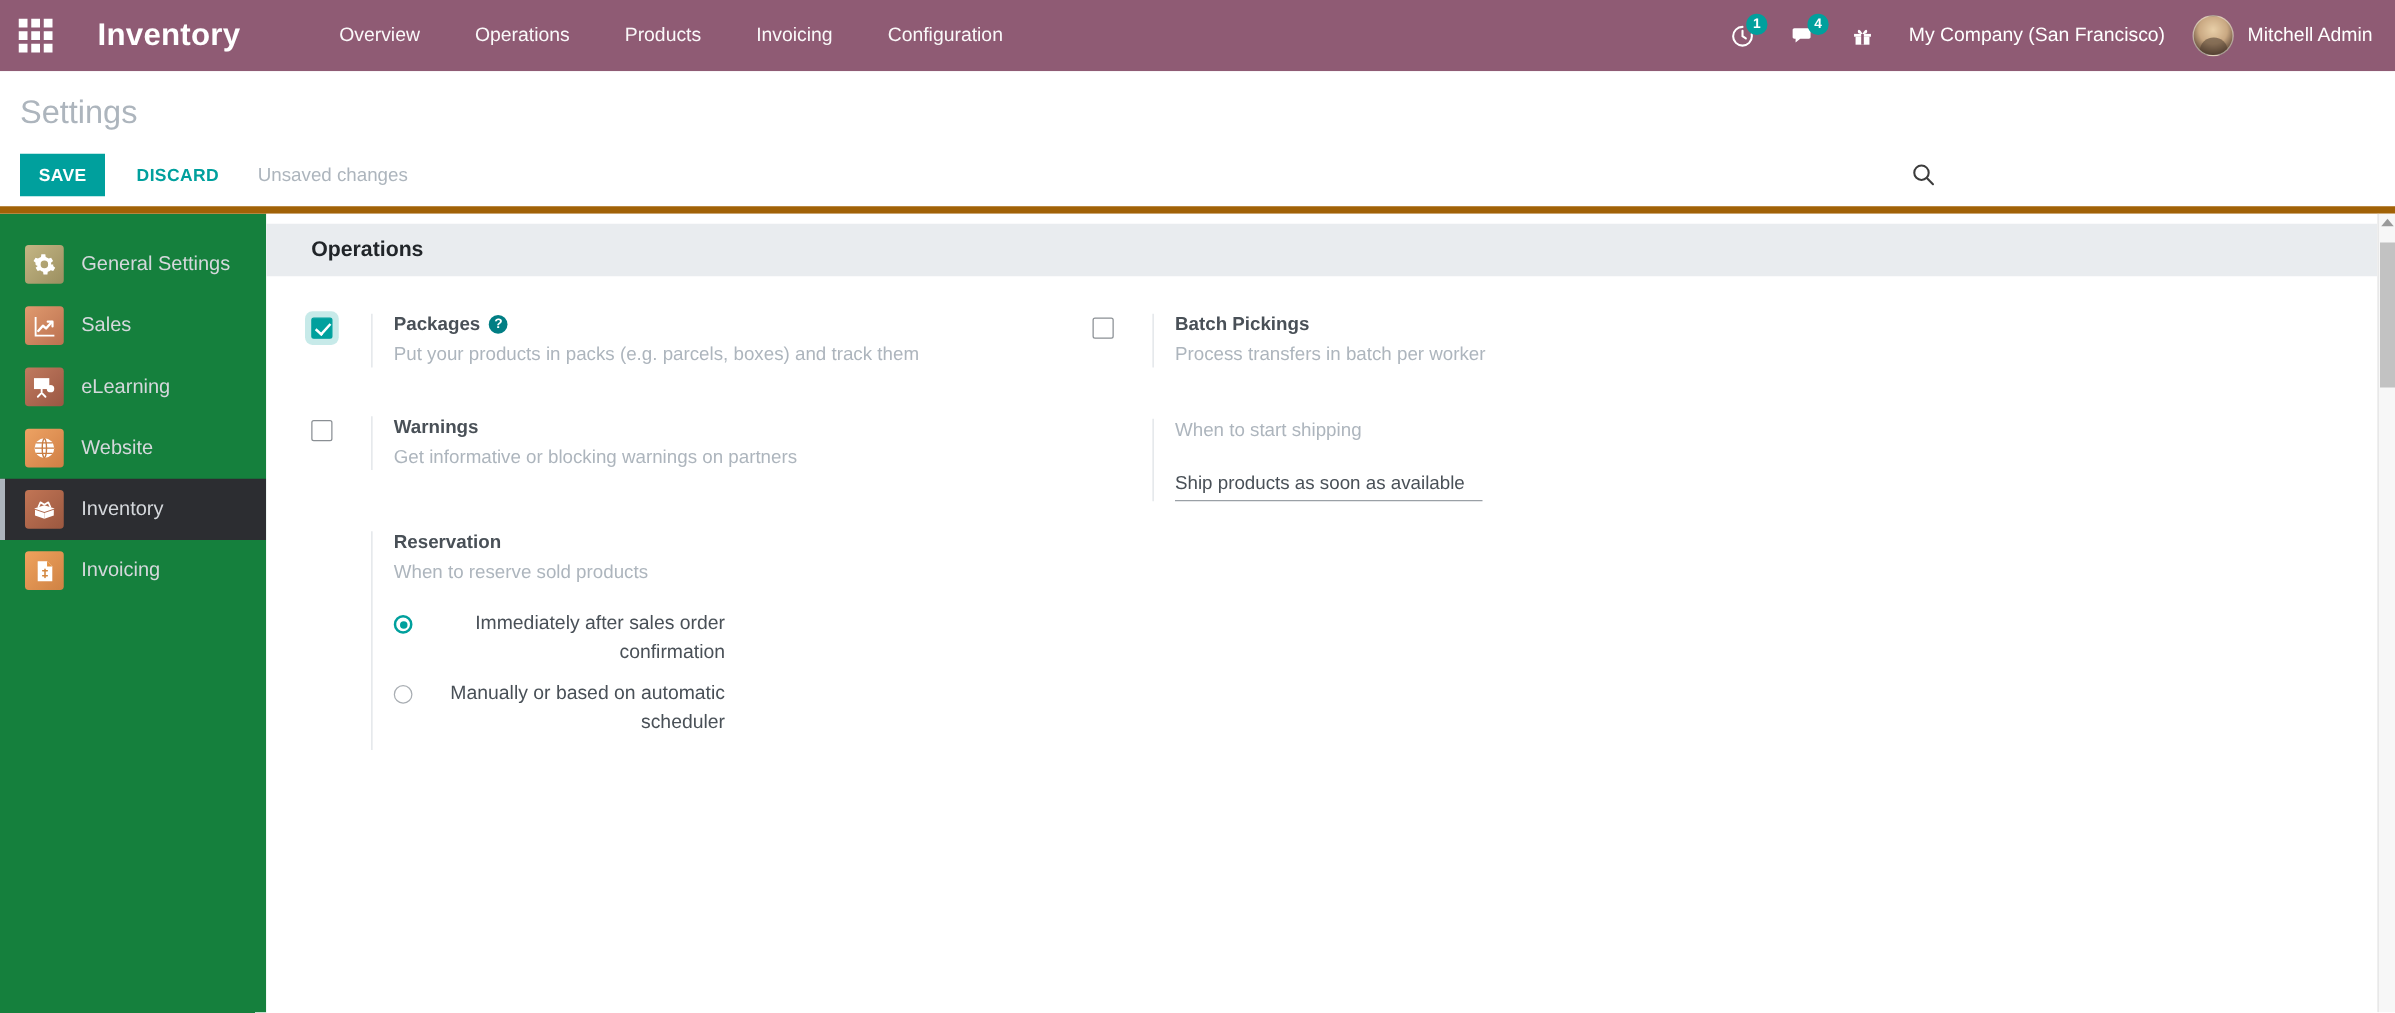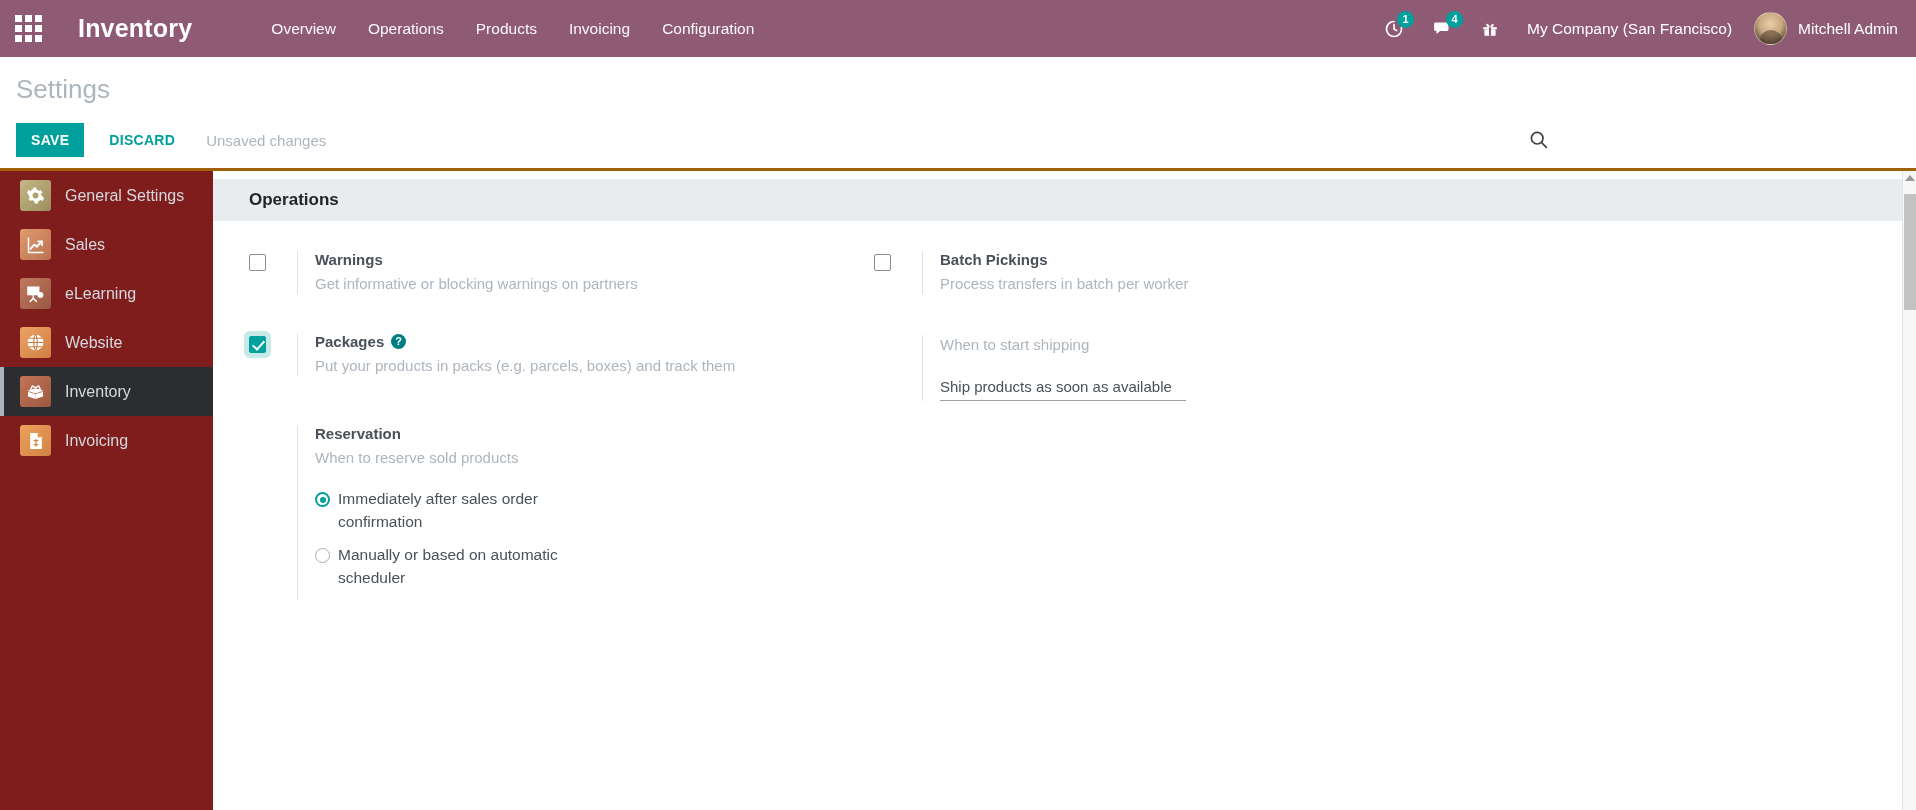--- a/index.html
+++ b/index.html
@@ -31,21 +31,21 @@
     gap: 3px;
   }
   .apps-grid-inner i { background: #ffffff; display: block; width: 7px; height: 7px; }
   .brand {
     font-size: 25px;
     font-weight: bold;
     margin-left: 22px;
     letter-spacing: .2px;
     cursor: pointer;
   }
-  .nav-menu { display: flex; align-items: center; margin-left: 63px; gap: 0px; }
+  .nav-menu { display: flex; align-items: center; margin-left: 63px; gap: 12px; }
   .nav-menu a {
     color: #ffffff;
     font-size: 15.5px;
     padding: 18px 16px;
     text-decoration: none;
     white-space: nowrap;
     opacity: .96;
   }
   .nav-right {
     margin-left: auto;
@@ -98,21 +98,21 @@
     width: 22px; height: 20px;
     border-radius: 50% 50% 45% 45%;
     background: #4a3a2d;
     opacity: .55;
   }
   .user-name { font-size: 15.5px; white-space: nowrap; }
 
   
   .control-panel {
     background: #ffffff;
-    border-bottom: 3px solid #a16207;
+    border-bottom: 6px solid #a16207;
     padding: 0;
     height: 114px;
     position: relative;
   }
   .cp-title {
     position: absolute;
     left: 16px; top: 17px;
     font-size: 26px;
     color: #adb5bd;
     font-weight: 400;
@@ -174,21 +174,22 @@
     color: #444;
   }
 
   
   .body-wrap { display: flex; height: 639px; }
 
   
   .sidebar {
     width: 213px;
     min-width: 213px;
-    background: #7f1d1d;
+    background: #15803d;
+    padding-top: 16px;
     overflow: hidden;
   }
   .side-item {
     display: flex;
     align-items: center;
     gap: 14px;
     padding: 9px 0 9px 16px;
     cursor: pointer;
     border-left: 4px solid transparent;
     position: relative;
@@ -317,23 +318,24 @@
     outline: none;
     -webkit-appearance: none;
     appearance: none;
     cursor: pointer;
   }
 
   .radio-group { margin-top: 20px; }
   .radio-row {
     display: flex;
     align-items: flex-start;
-    gap: 8px;
+    gap: 20px;
     margin-bottom: 11px;
     cursor: pointer;
+    text-align: right;
   }
   .rb {
     width: 15px; height: 15px;
     border-radius: 50%;
     border: 1px solid #a9aeb3;
     background: #fff;
     flex-shrink: 0;
     margin-top: 4px;
     position: relative;
   }
@@ -538,40 +540,40 @@
     <div class="settings-scroll">
 
       <div class="section-header">Operations</div>
 
       <div class="settings-grid">
 
         <div class="settings-col left">
 
           <div class="setting-row">
             <div class="setting-cb-cell">
-              <span class="cb"></span>
-            </div>
-            <div class="setting-body">
-              <div class="setting-title">
-                <span>Warnings</span>
-              </div>
-              <div class="setting-desc">Get informative or blocking warnings on partners</div>
-            </div>
-          </div>
-
-          <div class="setting-row">
-            <div class="setting-cb-cell">
               <span class="cb checked"></span>
             </div>
             <div class="setting-body">
               <div class="setting-title">
                 <span>Packages</span>
                 <span class="help-icon">?</span>
               </div>
               <div class="setting-desc">Put your products in packs (e.g. parcels, boxes) and track them</div>
+            </div>
+          </div>
+
+          <div class="setting-row">
+            <div class="setting-cb-cell">
+              <span class="cb"></span>
+            </div>
+            <div class="setting-body">
+              <div class="setting-title">
+                <span>Warnings</span>
+              </div>
+              <div class="setting-desc">Get informative or blocking warnings on partners</div>
             </div>
           </div>
 
           <div class="setting-row" style="margin-top:44px;">
             <div class="setting-cb-cell"></div>
             <div class="setting-body">
               <div class="setting-title">
                 <span>Reservation</span>
               </div>
               <div class="setting-desc">When to reserve sold products</div>

